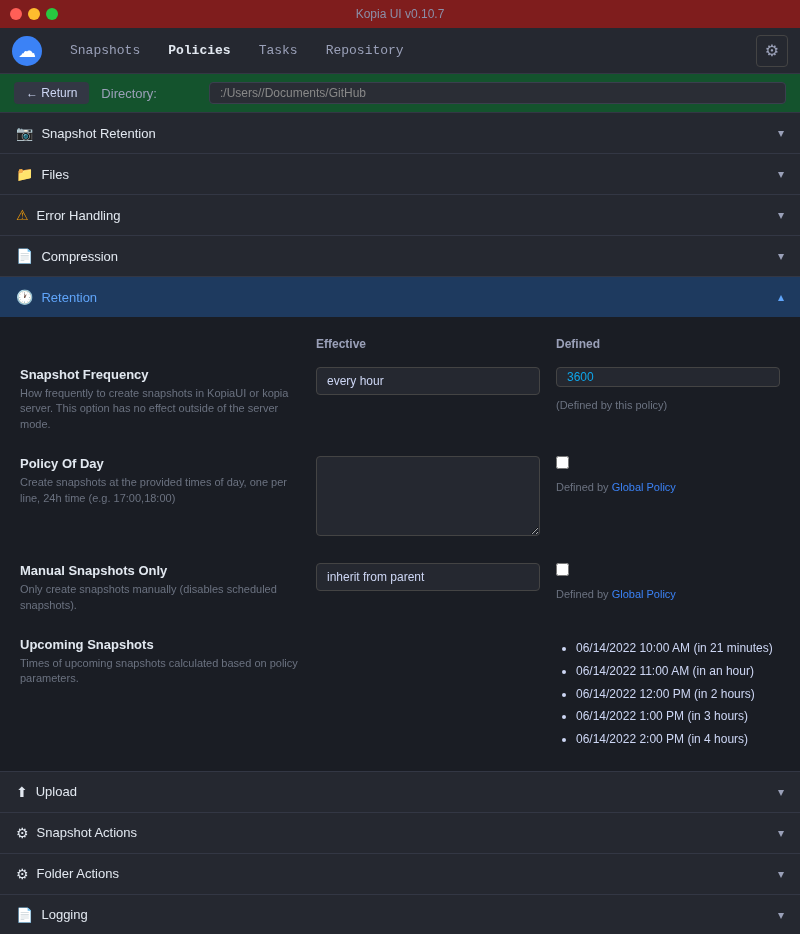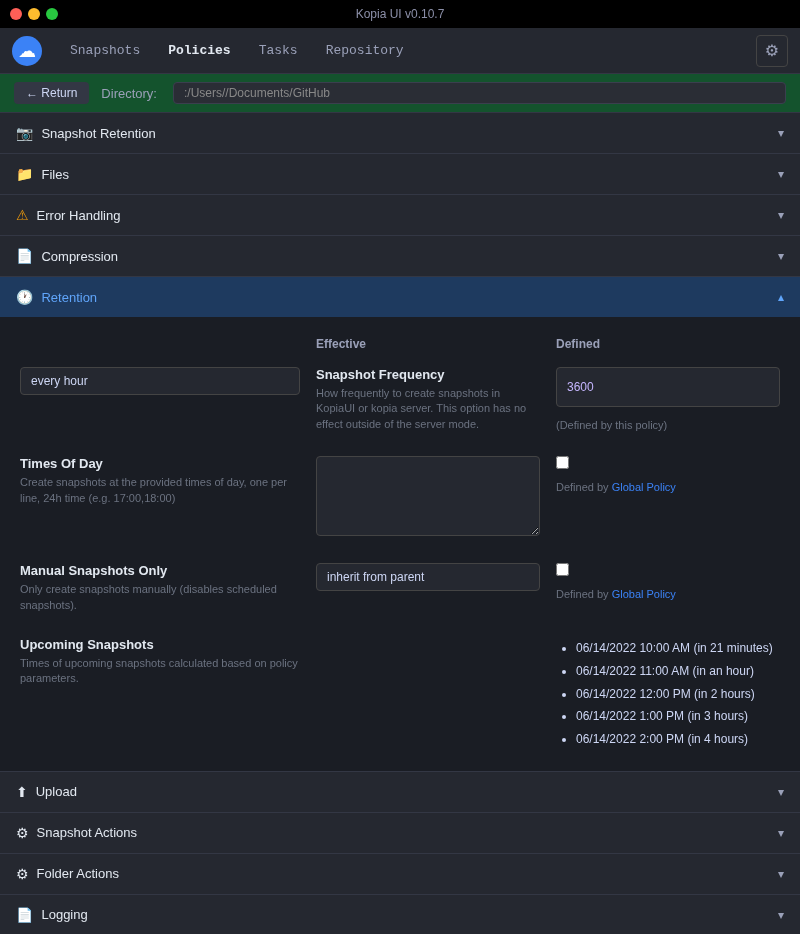--- a/index.html
+++ b/index.html
@@ -6,21 +6,21 @@
     body {
       font-family: -apple-system, BlinkMacSystemFont, "Segoe UI", sans-serif;
       font-size: 13px;
       background: #1e2228;
       color: #cdd6f4;
       width: 800px;
       min-height: 934px;
       overflow-x: hidden;
     }
     .titlebar {
-      background: #000000;
+      background: #7f1d1d;
       height: 28px;
       display: flex;
       align-items: center;
       justify-content: center;
       position: relative;
       -webkit-app-region: drag;
     }
     .titlebar-buttons {
       position: absolute;
       left: 10px;
@@ -195,23 +195,23 @@
       padding: 6px 10px;
       font-size: 12px;
       resize: vertical;
       height: 80px;
       outline: none;
     }
     .effective-value {
       background: #252830;
       border: 1px solid #444;
       border-radius: 4px;
-      padding: 12px 10px;
-      font-size: 12px;
-      color: #c4b5fd;
+      padding: 2px 10px;
+      font-size: 12px;
+      color: #0ea5e9;
     }
     .defined-by {
       font-size: 11px;
       color: #6b7280;
       margin-top: 12px;
     }
     .defined-by a { color: #3b82f6; text-decoration: none; }
     .checkbox-row {
       display: flex;
       align-items: center;
@@ -259,21 +259,21 @@
     <span class="nav-link">Repository</span>
   </div>
   <div class="nav-settings">
     <span>⚙</span>
   </div>
 </div>
 
 <div class="toolbar">
   <button class="return-btn">← Return</button>
   <span class="dir-label">Directory:</span>
-  <input class="dir-path" type="text" value=":/Users//Documents/GitHub" readonly="" style="background: rgb(42, 45, 53); color: rgb(136, 136, 136); border: 1px solid rgb(58, 63, 78);">
+  <input class="dir-path" type="text" value=":/Users//Documents/GitHub" readonly="" style="background: rgb(42, 45, 53); color: rgb(136, 136, 136); border: 1px solid rgb(58, 63, 78); margin-left: 36px;">
 </div>
 
 <div class="content">
 
   <div class="section">
     <div class="section-header">
       <div class="section-title">
         <span class="section-icon">📷</span>
         <span>Snapshot Retention</span>
       </div>
@@ -322,35 +322,35 @@
     <div class="section-body-scheduling">
 
       <div class="grid-header-row">
         <div></div>
         <div class="col-label">Effective</div>
         <div class="col-label">Defined</div>
       </div>
 
       <div class="grid-row">
         <div>
-          <input class="form-input" type="text" value="every hour" style="">
-        </div>
-        <div>
           <div class="field-label">Snapshot Frequency</div>
           <div class="field-desc">How frequently to create snapshots in KopiaUI or kopia server. This option has no effect outside of the server mode.</div>
         </div>
         <div>
+          <input class="form-input" type="text" value="every hour" style="">
+        </div>
+        <div>
           <div class="effective-value">3600</div>
           <div class="defined-by">(Defined by this policy)</div>
         </div>
       </div>
 
       <div class="grid-row">
         <div>
-          <div class="field-label">Times Of Day</div>
+          <div class="field-label">Policy Of Day</div>
           <div class="field-desc">Create snapshots at the provided times of day, one per line, 24h time (e.g. 17:00,18:00)</div>
         </div>
         <div>
           <textarea class="form-textarea" style=""></textarea>
         </div>
         <div>
           <div class="checkbox-row">
             <input type="checkbox" style="">
           </div>
           <div class="defined-by">

